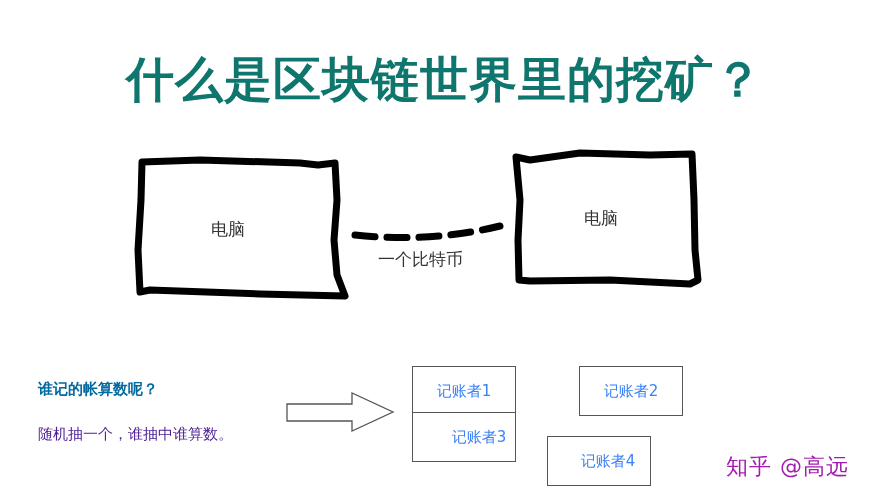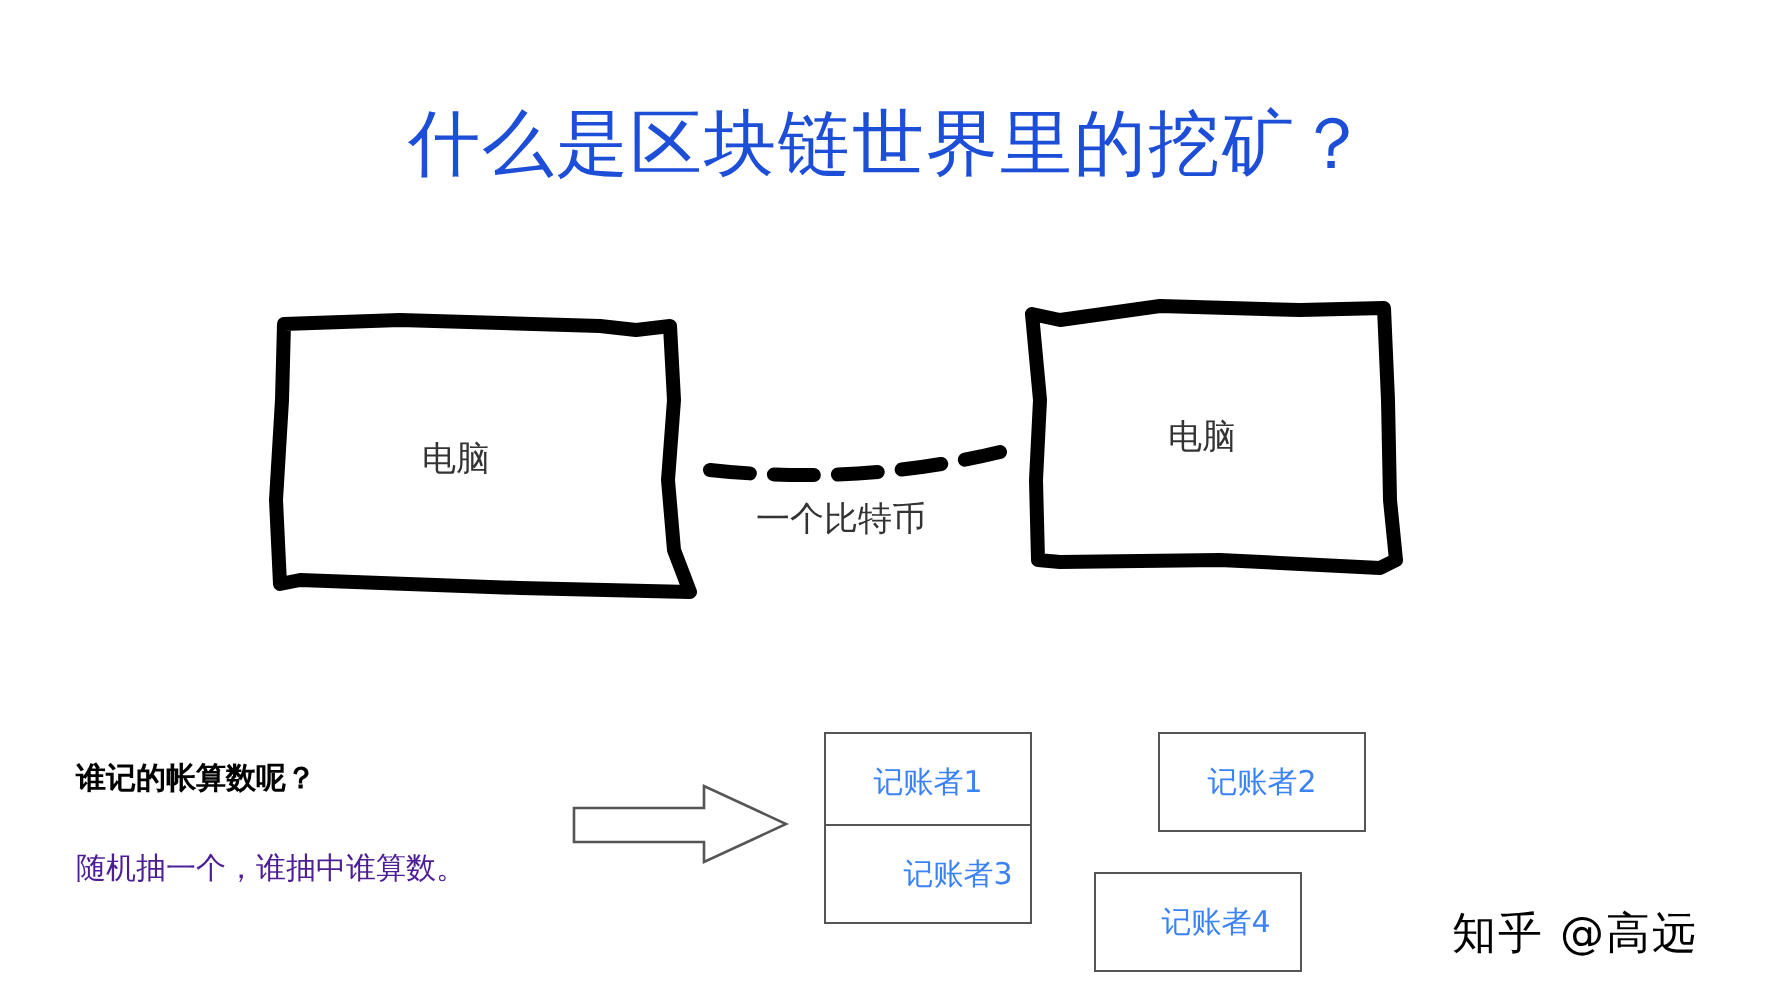--- a/index.html
+++ b/index.html
@@ -2,32 +2,32 @@
 <html><head>
   <meta charset="utf-8">
   <style>
     html, body { margin: 0; padding: 0; }
     body {
       width: 889px; height: 500px; background: #ffffff; position: relative; overflow: hidden;
       font-family: "DejaVu Sans", "Liberation Sans", sans-serif; color: #222;
     }
     .title {
       position: absolute; left: 0; right: 0; top: 48px; text-align: center;
-      font-size: 36px; font-weight: 400; letter-spacing: 1px; color: #1d4ed8;
+      font-size: 48px; font-weight: 700; letter-spacing: 1px; color: #0f766e;
     }
     svg.sketch { position: absolute; left: 0; top: 0; }
     .label { position: absolute; font-size: 17px; color: #333; }
-    .q { position: absolute; left: 38px; top: 380px; font-size: 15px; font-weight: bold; color: #000000; }
+    .q { position: absolute; left: 38px; top: 380px; font-size: 15px; font-weight: bold; color: #0369a1; }
     .a { position: absolute; left: 38px; top: 425px; font-size: 15px; color: #4c1d95; }
     .box {
       position: absolute; width: 104px; height: 50px; border: 1.5px solid #555; background: #fff;
       display: flex; align-items: center; justify-content: center; font-size: 15px; color: #3b82f6;
       box-sizing: border-box;
     }
-    .watermark { position: absolute; left: 726px; top: 452px; font-size: 22px; color: #000000; letter-spacing: 1px; }
+    .watermark { position: absolute; left: 726px; top: 452px; font-size: 22px; color: #a21caf; letter-spacing: 1px; }
   </style>
 </head>
 <body>
 
 <div class="title">什么是区块链世界里的挖矿？</div>
 
 <svg class="sketch" width="889" height="500">
 
   <path d="M142 162 L200 160 L300 163 L318 165 L335 163 L337 200 L334 240 L337 275 L345 296 L260 294 L150 290 L140 292 L138 250 L141 200 Z" fill="none" stroke="#000" stroke-width="7" stroke-linejoin="round" stroke-linecap="round"></path>
 

